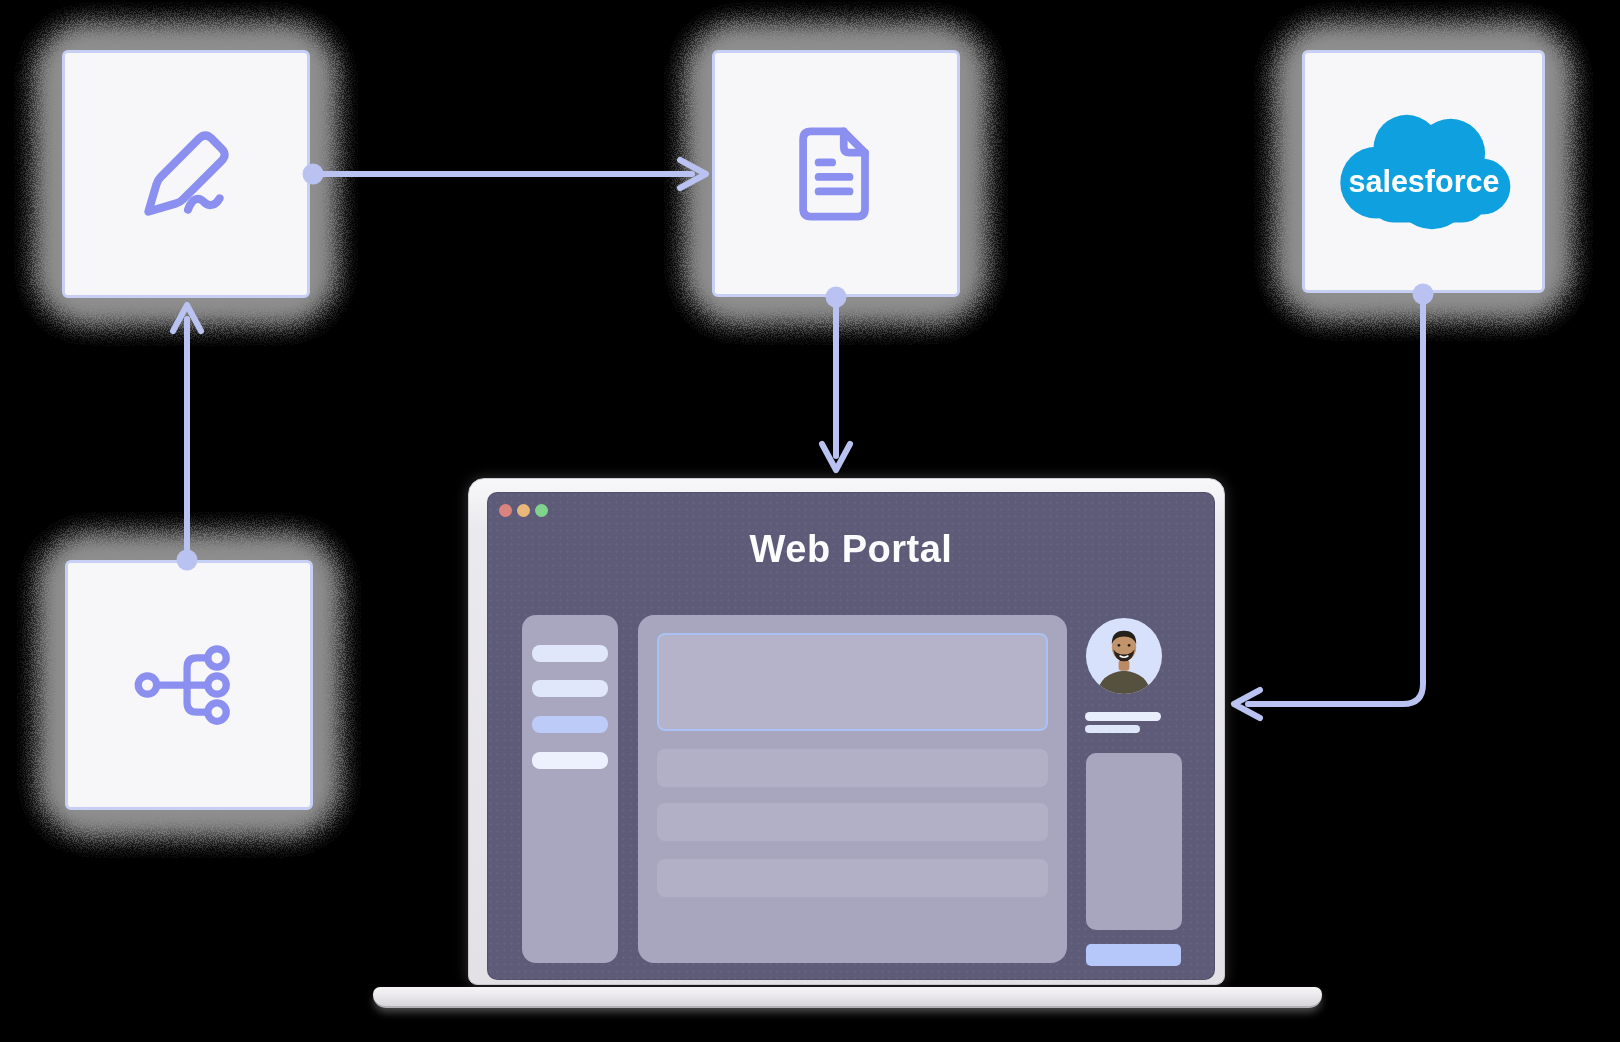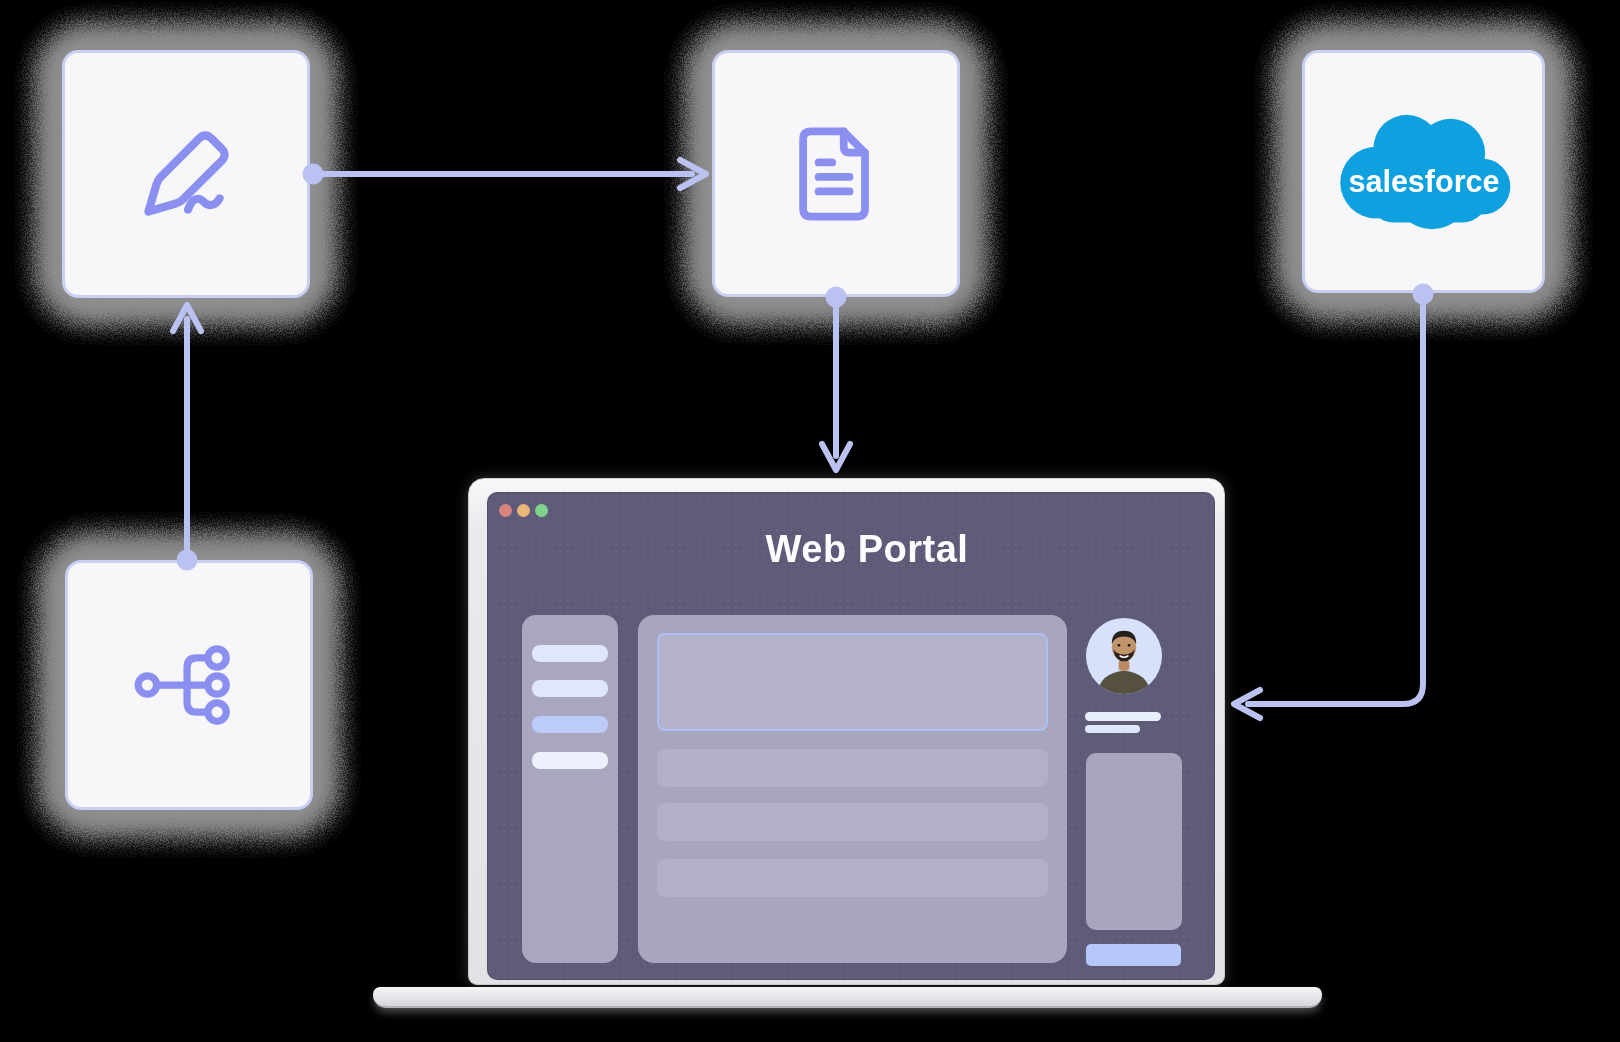--- a/index.html
+++ b/index.html
@@ -1,21 +1,21 @@
 <!DOCTYPE html>
 <html><head>
 <meta charset="utf-8">
 <style>
   html,body{margin:0;padding:0;background:#000;}
   .stage{position:relative;width:1620px;height:1042px;background:#000;overflow:hidden;
          font-family:"Liberation Sans",sans-serif;}
   .layer{position:absolute;left:0;top:0;width:1620px;height:1042px;pointer-events:none;}
 
   
-  .card{position:absolute;background:#f7f7fa;border:3px solid #c7d0f4;border-radius:16px;
+  .card{position:absolute;background:#f7f7fa;border:3px solid #c7d0f4;border-radius:6px;
         box-sizing:border-box;display:flex;align-items:center;justify-content:center;z-index:2;}
   .card-signature{left:62px;top:50px;width:248px;height:248px;}
   .card-document{left:712px;top:50px;width:248px;height:247px;}
   .card-salesforce{left:1302px;top:50px;width:243px;height:243px;}
   .card-flow{left:65px;top:560px;width:248px;height:250px;}
 
   
   .laptop{position:absolute;left:0;top:0;z-index:3;}
   .laptop-frame{position:absolute;left:468px;top:478px;width:757px;height:507px;
     background:linear-gradient(180deg,#f8f7f9 0%,#eae9ed 10%,#e3e1e6 100%);
@@ -28,21 +28,21 @@
   .screen{position:absolute;left:487px;top:492px;width:728px;height:488px;border-radius:10px;
     background-color:#5e5b78;
     background-image:radial-gradient(rgba(255,255,255,0.045) 1px,transparent 1.4px);
     background-size:7px 7px;box-shadow:inset 0 0 0 1px rgba(0,0,0,.12);overflow:hidden;}
   .lights{position:absolute;left:12px;top:12px;display:flex;gap:5px;}
   .light{width:13px;height:13px;border-radius:50%;}
   .light-red{background:#d9847f;}
   .light-orange{background:#e9b779;}
   .light-green{background:#7fd38b;}
   .portal-title{position:absolute;left:0;top:36px;width:100%;text-align:center;
-    color:#fcfcfe;font-size:38px;font-weight:700;letter-spacing:.5px;margin-left:16px;}
+    color:#fcfcfe;font-size:38px;font-weight:700;letter-spacing:.5px;}
   .p-sidebar{position:absolute;left:35px;top:123px;width:96px;height:348px;
     background:#a9a7bf;border-radius:14px;}
   .p-bar{position:absolute;left:10px;width:76px;height:17px;border-radius:8px;}
   .p-bar1{top:30px;background:#e0e7fb;}
   .p-bar2{top:65px;background:#e0e7fb;}
   .p-bar3{top:101px;background:#bdcbf8;}
   .p-bar4{top:137px;background:#edf1fe;}
   .p-main{position:absolute;left:151px;top:123px;width:429px;height:348px;
     background:#a8a6bf;border-radius:16px;}
   .p-field{position:absolute;left:19px;top:18px;width:391px;height:98px;border-radius:8px;

